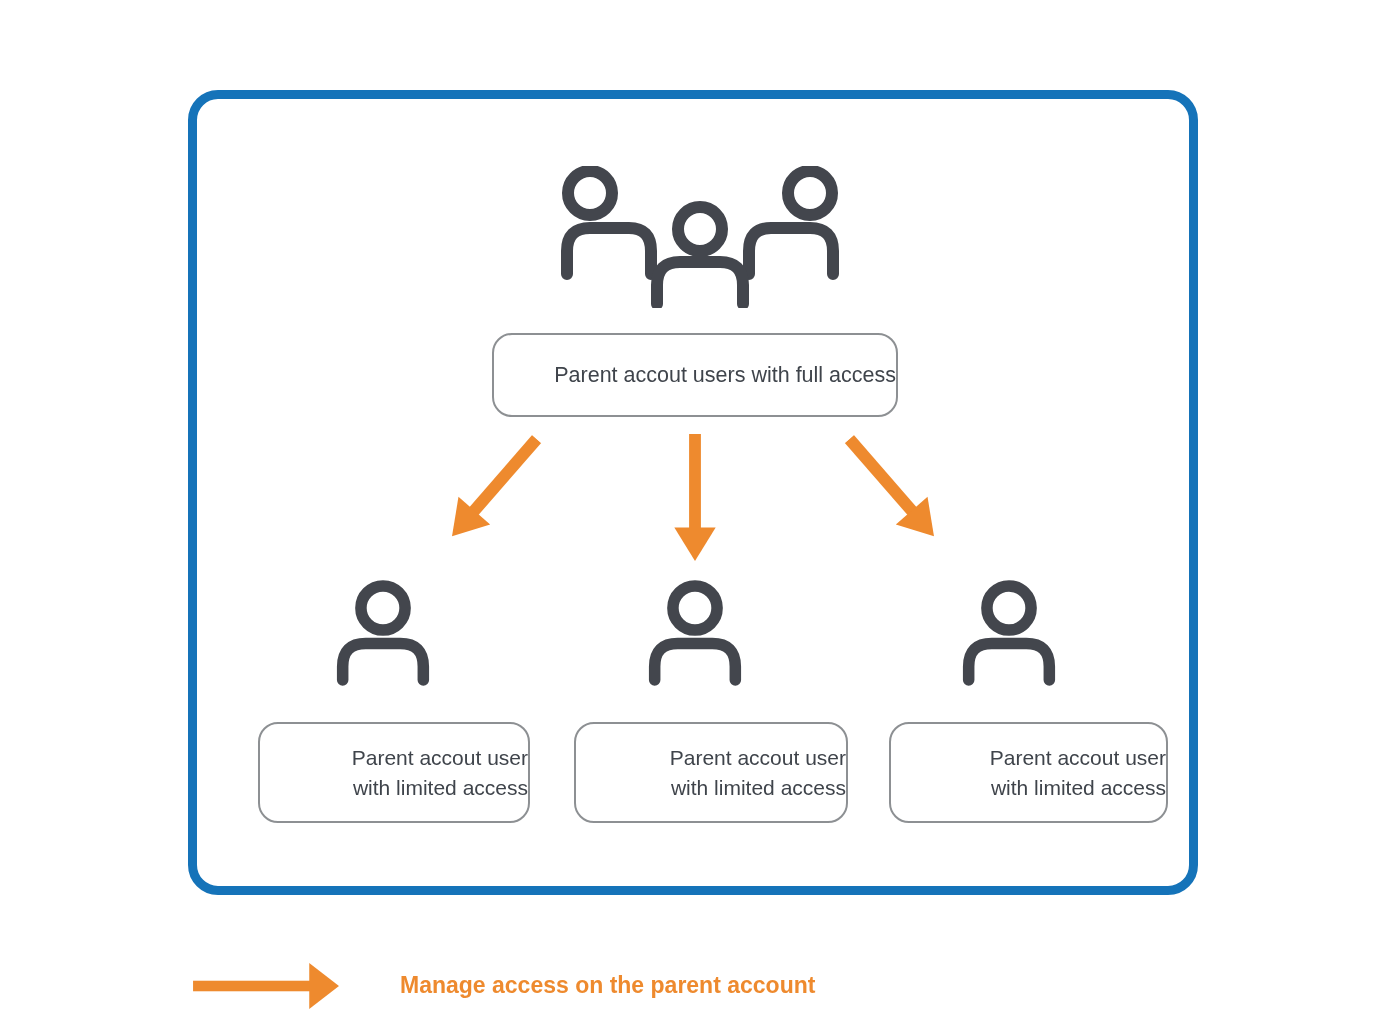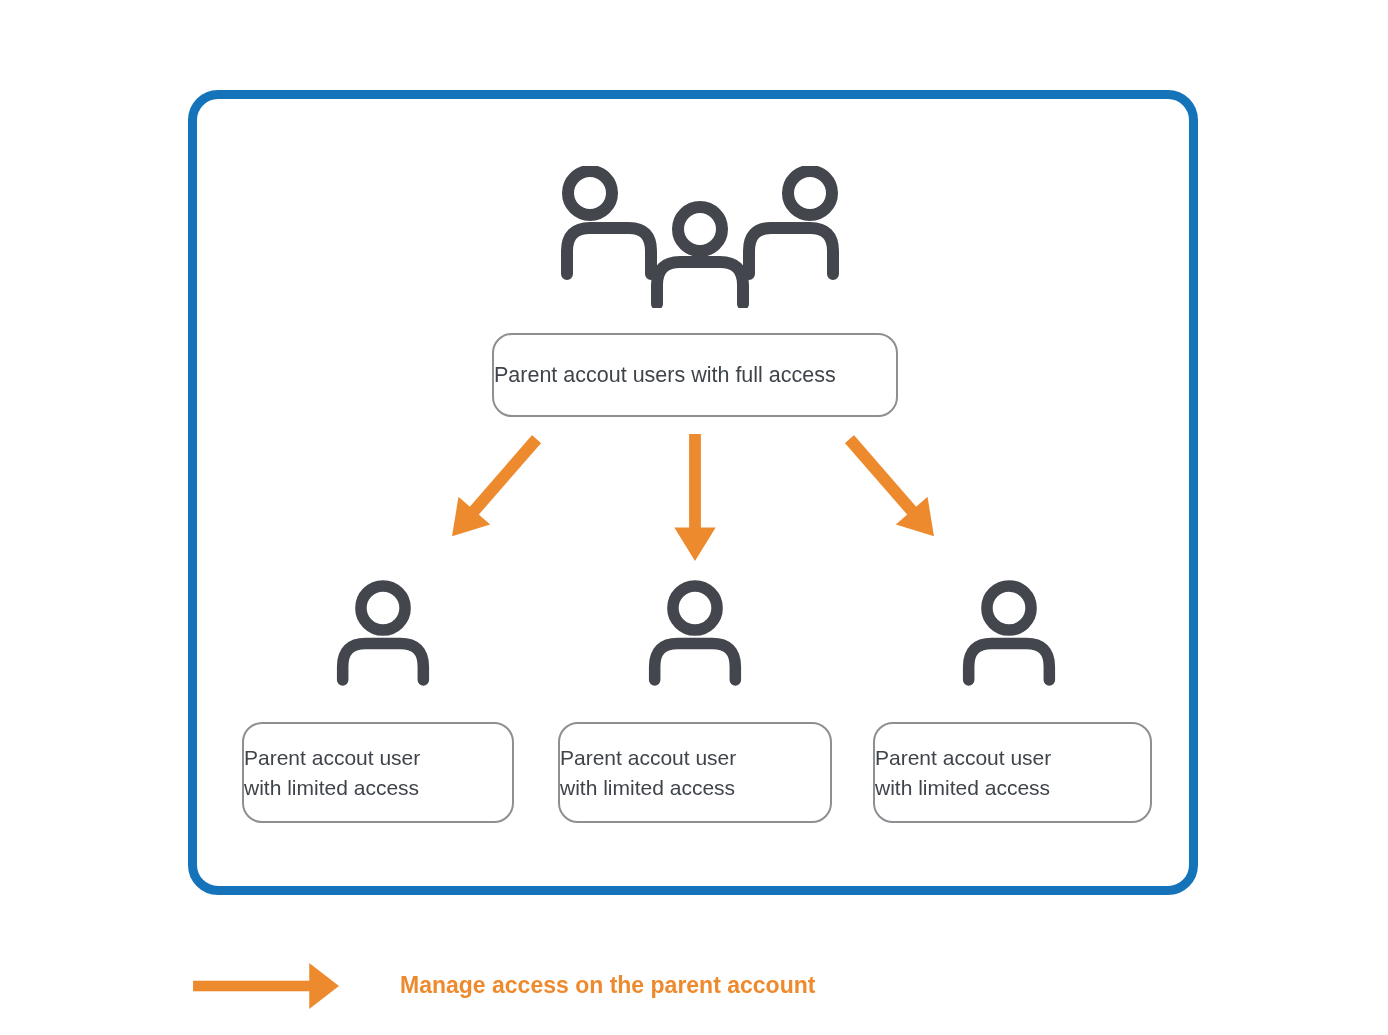--- a/index.html
+++ b/index.html
@@ -37,31 +37,31 @@
   .person-icon{width:96px;height:110px;top:577px;}
   .person-1{left:335px;}
   .person-2{left:647px;}
   .person-3{left:961px;}
   .label-box{
     position:absolute;
     box-sizing:border-box;
     border:2px solid var(--box-border-gray);
     border-radius:20px;
     background:#ffffff;
-    display:flex;flex-direction:column;align-items:flex-start;justify-content:center;
+    display:flex;flex-direction:column;align-items:flex-end;justify-content:center;
     color:var(--text-dark);
     text-align:center;
   }
   .full-box{
     left:492px;top:333px;width:406px;height:84px;
     font-size:21.5px;line-height:26px;
   }
   .limited-box{
     top:722px;height:101px;
-    font-size:21px;line-height:30px;
+    font-size:21px;line-height:30px;margin-left:16px;
   }
   .limited-1{left:242px;width:272px;}
   .limited-2{left:558px;width:274px;}
   .limited-3{left:873px;width:279px;}
   .arrow{position:absolute;color:var(--accent-orange);}
   .arrow-down-mid{left:673px;top:434px;width:44px;height:128px;}
   .arrow-diag{width:44px;height:130px;top:423px;}
   .arrow-diag-left{left:472px;transform:rotate(41deg);}
   .arrow-diag-right{left:870px;transform:rotate(-41deg);}
   .legend{

